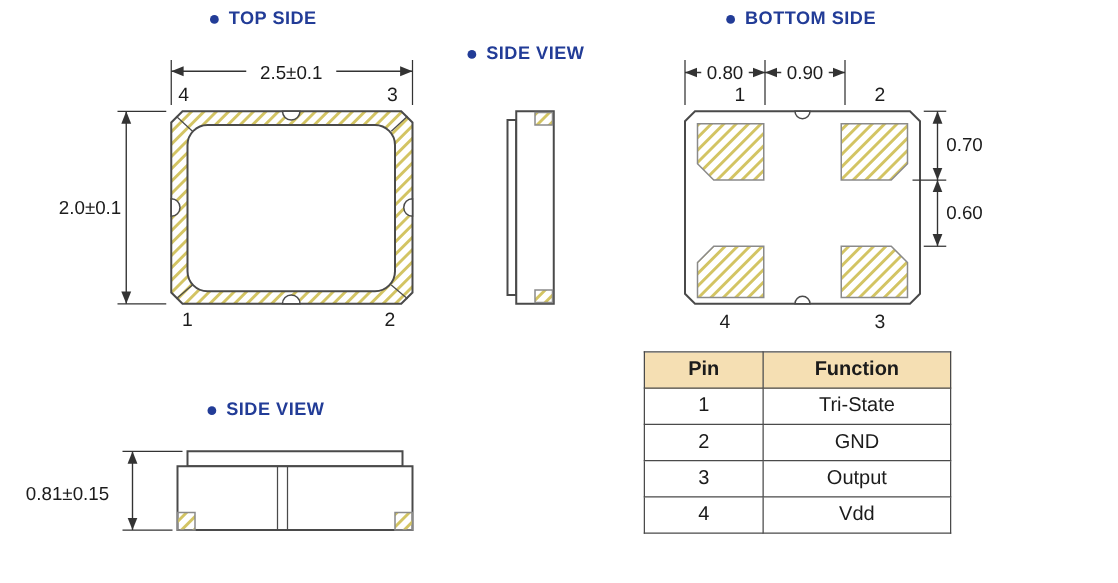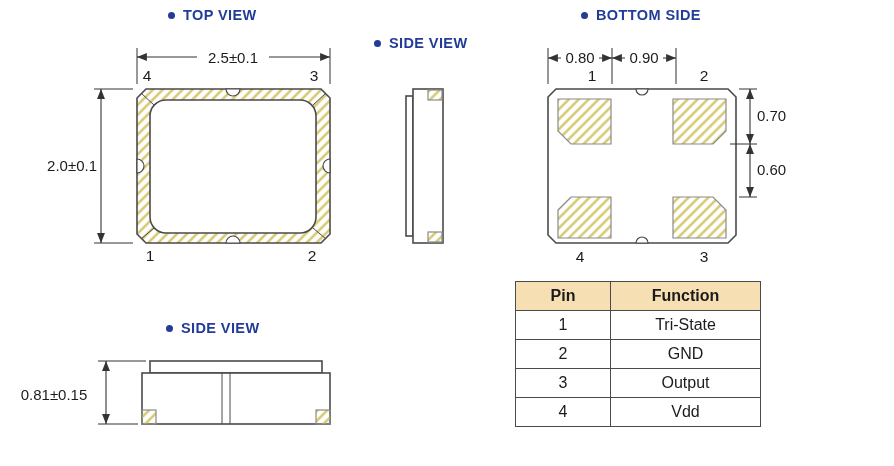--- a/index.html
+++ b/index.html
@@ -149,21 +149,21 @@
         <line class="ext" x1="98" y1="361" x2="146" y2="361"></line>
         <line class="ext" x1="98" y1="424" x2="138" y2="424"></line>
         <line class="dim" x1="106" y1="361" x2="106" y2="424" marker-start="url(#arr)" marker-end="url(#arr)"></line>
         <text class="dimtext" x="54" y="400" text-anchor="middle">0.81±0.15</text>
       </g>
     </g>
   </svg>
 
   <div class="view-label" style="left:168px; top:7px">
     <span class="dot"></span>
-    <span>TOP VIEW</span>
+    <span>TOP SIDE</span>
   </div>
   <div class="view-label" style="left:374px; top:35px">
     <span class="dot"></span>
     <span>SIDE VIEW</span>
   </div>
   <div class="view-label" style="left:581px; top:7px">
     <span class="dot"></span>
     <span>BOTTOM SIDE</span>
   </div>
   <div class="view-label" style="left:166px; top:320px">

